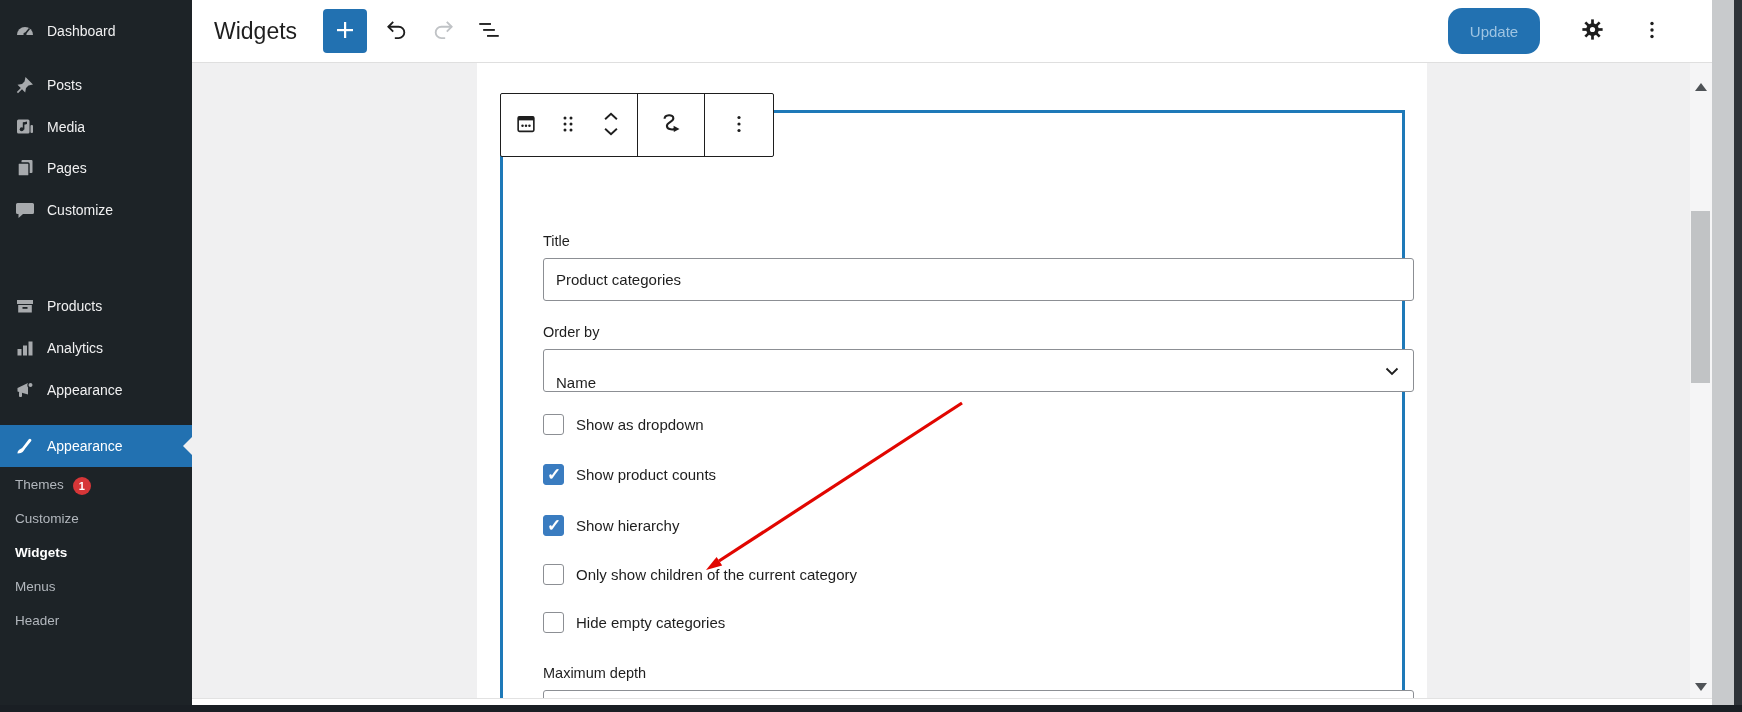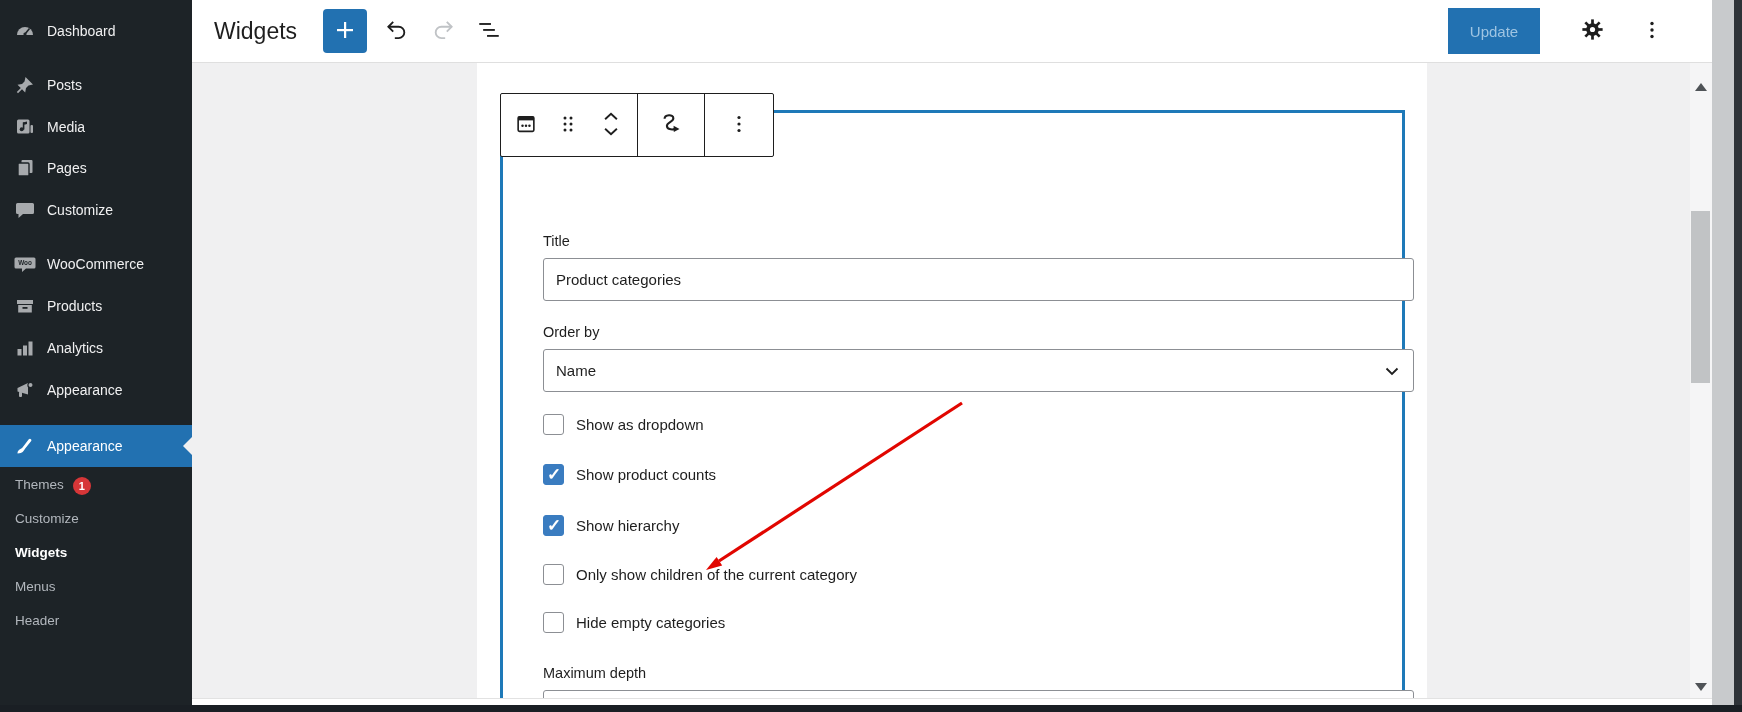--- a/index.html
+++ b/index.html
@@ -17,30 +17,30 @@
   .smi { position:absolute; left:0; width:228px; height:32px; display:flex; align-items:flex-start; padding-left:15px; color:#b2b7bd; font-size:13.5px; cursor:pointer; }
   .smi.current { color:#fff; font-weight:bold; }
   .badge { display:inline-flex; align-items:center; justify-content:center; width:18px; height:18px; border-radius:50%; background:#d63638; color:#fff; font-size:11px; font-weight:bold; margin-left:9px; }
 
   
   .topbar { position:absolute; left:192px; top:0; width:1520px; height:63px; background:#fff; border-bottom:1px solid #dfdfdf; display:flex; align-items:center; z-index:5; }
   .page-title { margin-left:22px; font-size:23px; color:#1e1e1e; }
   .btn-add { margin-left:26px; width:44px; height:44px; border-radius:4px; background:#2271b1; border:none; color:#fff; display:flex; align-items:center; justify-content:center; cursor:pointer; }
   .icon-btn { width:44px; height:44px; margin-left:2px; background:transparent; border:none; display:flex; align-items:center; justify-content:center; cursor:pointer; }
   .spacer { flex:1; }
-  .btn-update { width:92px; height:46px; border-radius:0; border:none; background:#2271b1; color:#9ec4e2; font-size:15px; cursor:pointer; }
+  .btn-update { width:92px; height:46px; border-radius:14px; border:none; background:#2271b1; color:#9ec4e2; font-size:15px; cursor:pointer; }
   .gear-wrap { margin-left:30px; }
   .kebab-wrap { margin-left:16px; margin-right:38px; }
 
   
   .canvas { position:absolute; left:477px; top:63px; width:950px; height:635px; background:#fff; overflow:hidden; }
   .block-outline { position:absolute; left:23px; top:47px; width:905px; height:640px; border:3px solid #1e79b8; background:#fff; }
   .fld-label { position:absolute; left:40px; font-size:14.5px; color:#1e1e1e; }
   .txt-input { position:absolute; left:40px; width:871px; height:43px; border:1px solid #8c8f94; border-radius:3px; background:#fff; font-family:"Liberation Sans",sans-serif; font-size:15px; color:#1e1e1e; padding:0 12px; outline:none; }
-  .sel { position:absolute; left:40px; width:871px; height:43px; border:1px solid #8c8f94; border-radius:3px; background:#fff; font-size:15px; color:#1e1e1e; display:flex; align-items:center; padding:0 12px; cursor:pointer; }
+  .sel { position:absolute; left:40px; width:871px; height:43px; border:1px solid #8c8f94; border-radius:3px; background:#fff; font-size:15px; color:#1e1e1e; display:flex; align-items:flex-end; padding:0 12px; cursor:pointer; }
   .sel svg { position:absolute; right:13px; top:14px; }
   .opt { position:absolute; left:40px; display:flex; align-items:center; cursor:pointer; }
   .cb { width:21px; height:21px; border:1px solid #8c8f94; border-radius:3px; background:#fff; flex:0 0 21px; position:relative; }
   .opt.checked .cb { background:#3a7cc0; border-color:#3a7cc0; }
   .opt.checked .cb::after { content:"\2713"; position:absolute; left:3px; top:-1px; color:#fff; font-size:17px; font-weight:bold; }
   .opt .opt-label { margin-left:12px; font-size:15px; color:#1e1e1e; }
 
   
   .blk-toolbar { position:absolute; left:500px; top:93px; height:64px; background:#fff; border:1px solid #1e1e1e; border-radius:2px; display:flex; align-items:stretch; z-index:4; }
   .tb-btn { display:flex; align-items:center; justify-content:center; border:none; background:transparent; cursor:pointer; }
@@ -110,29 +110,20 @@
 
     <div class="mi" style="top:189px">
       <span class="ic">
         <svg width="20" height="20" viewBox="0 0 20 20">
             <path d="M2.5 3 h15 a1.5 1.5 0 0 1 1.5 1.5 v8 a1.5 1.5 0 0 1 -1.5 1.5 h-9.5 l-4.5 4 v-4 h-1 a1.5 1.5 0 0 1 -1.5 -1.5 v-8 a1.5 1.5 0 0 1 1.5 -1.5 Z" fill="#a7aaad"></path>
           </svg>
       </span>
       <span>Customize</span>
     </div>
 
-    <div class="mi" style="top:243px">
-      <span class="ic">
-        <svg width="22" height="20" viewBox="0 0 22 20">
-            <path d="M2 3.5 h18 a1.5 1.5 0 0 1 1.5 1.5 v8 a1.5 1.5 0 0 1 -1.5 1.5 h-8 l-4 3.5 v-3.5 h-6 a1.5 1.5 0 0 1 -1.5 -1.5 v-8 a1.5 1.5 0 0 1 1.5 -1.5 Z" fill="#a7aaad"></path>
-            <text x="11" y="11.4" text-anchor="middle" font-size="6.4" font-weight="bold" fill="#1d2327" font-family="Liberation Sans, sans-serif">Woo</text>
-          </svg>
-      </span>
-      <span>WooCommerce</span>
-    </div>
 
     <div class="mi" style="top:285px">
       <span class="ic">
         <svg width="20" height="20" viewBox="0 0 20 20">
             <rect x="2" y="4" width="16" height="4" fill="#a7aaad"></rect>
             <rect x="3.2" y="9" width="13.6" height="7.5" fill="#a7aaad"></rect>
             <rect x="7.5" y="11" width="5" height="1.8" fill="#1d2327"></rect>
           </svg>
       </span>
       <span>Products</span>

